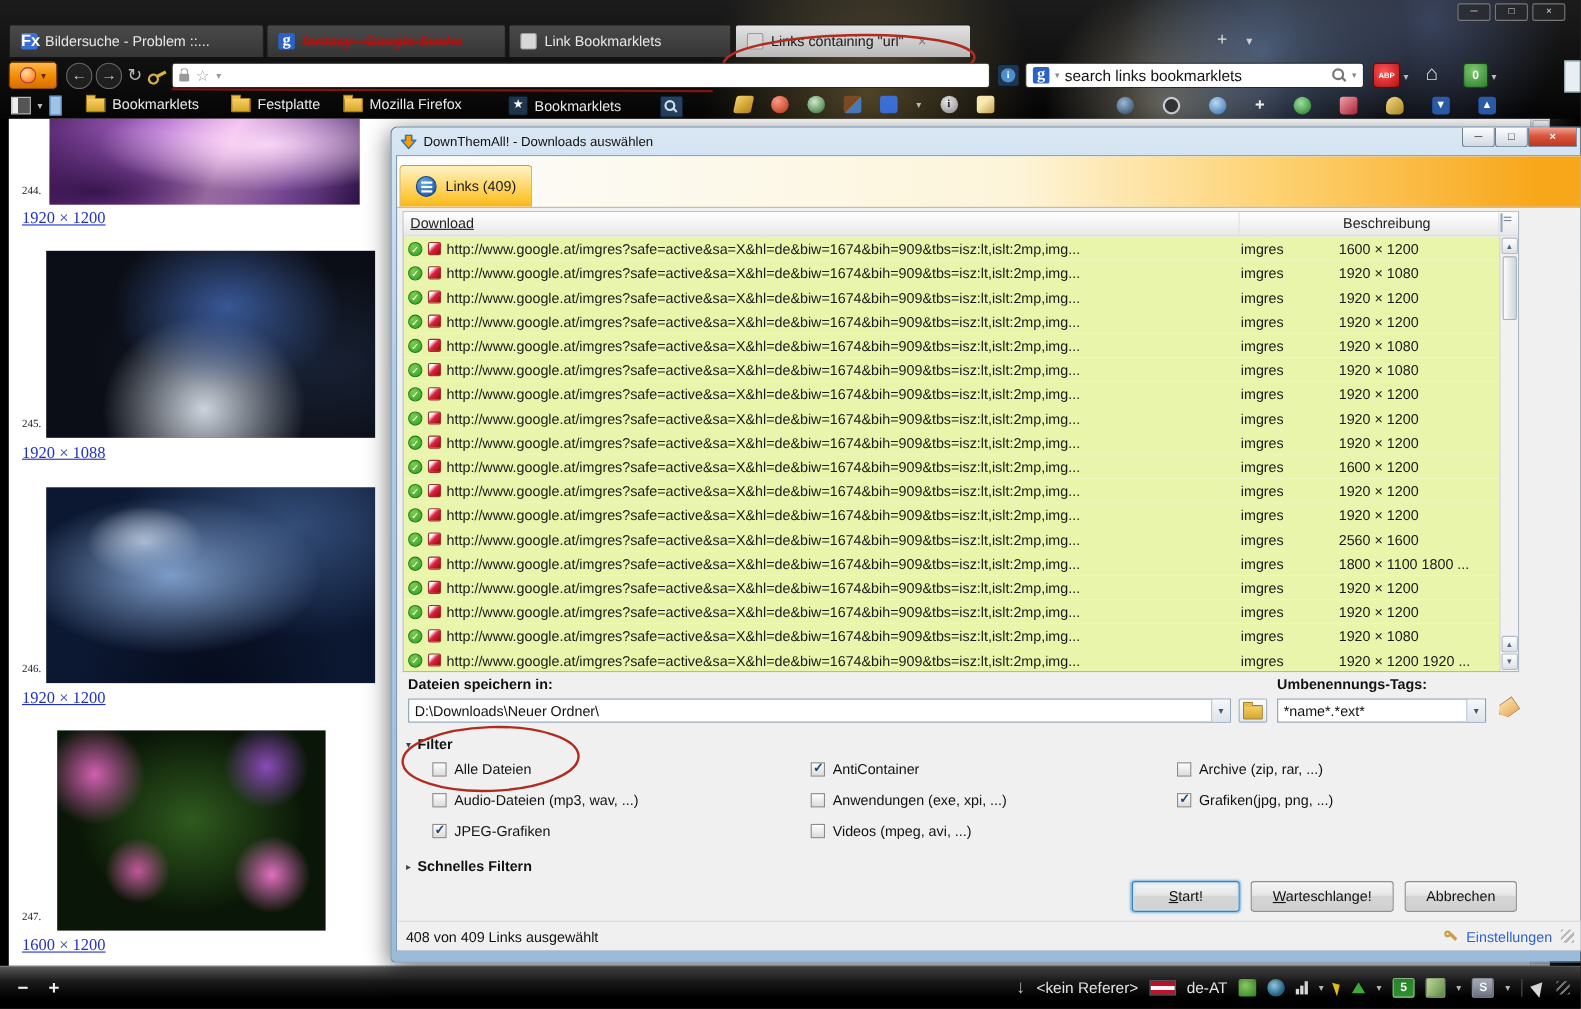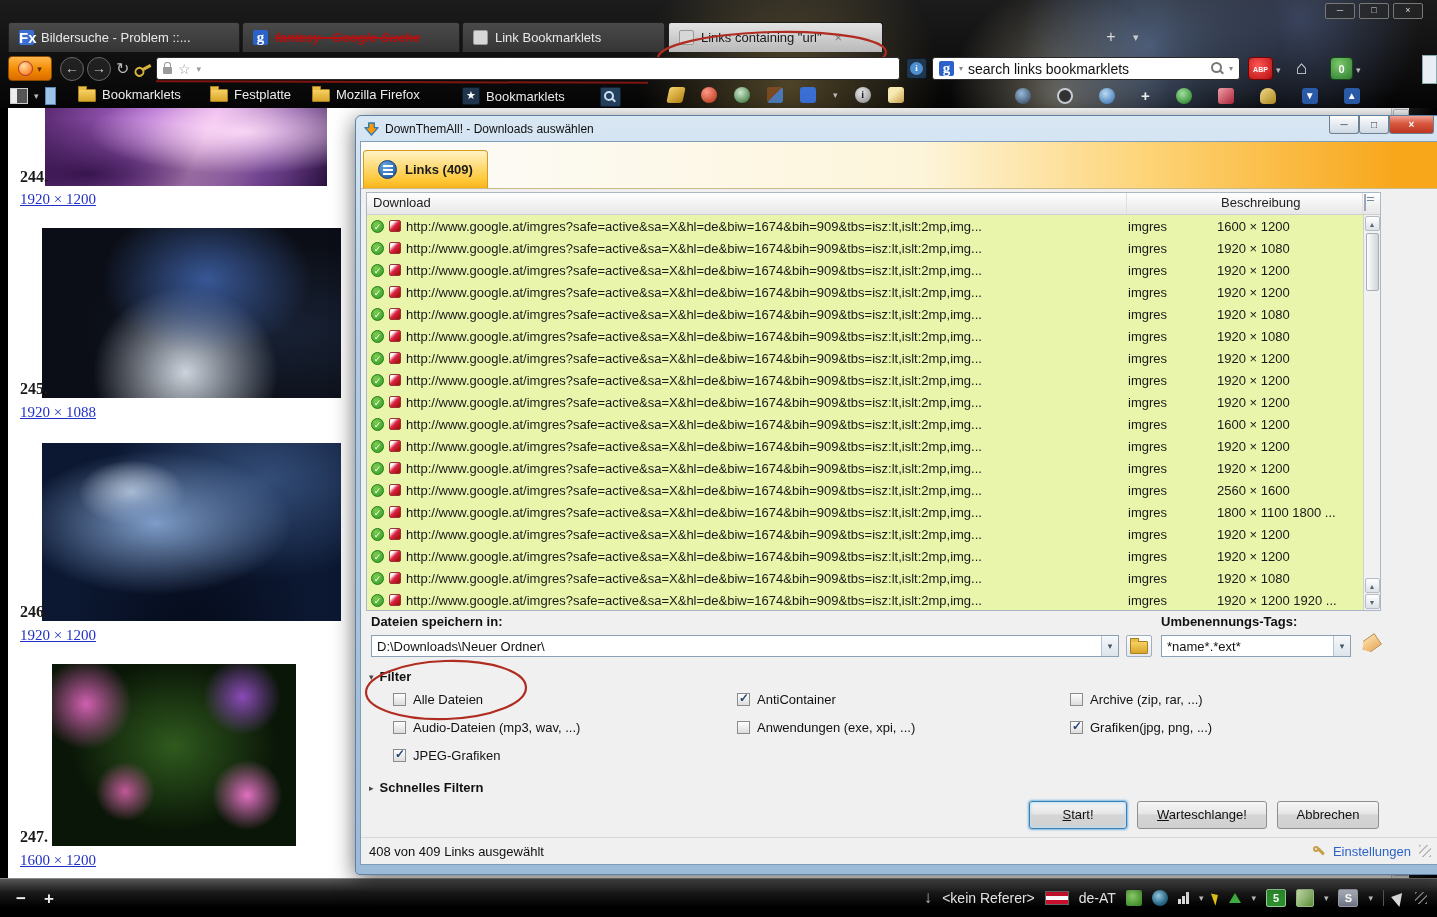--- a/index.html
+++ b/index.html
@@ -88,21 +88,21 @@
             line-height:15px;text-align:center;border-radius:2px;}
   .boxmag{width:19px;height:18px;background:#24415e;border:1px solid #102030;border-radius:2px;position:relative;}
   .boxmag:before{content:'';position:absolute;width:6px;height:6px;border:2px solid #cfe2f3;border-radius:50%;left:3px;top:3px;}
   .boxmag:after{content:'';position:absolute;width:5px;height:2px;background:#cfe2f3;transform:rotate(45deg);left:10px;top:11px;}
   .xicon{width:16px;height:16px;border-radius:3px;flex:0 0 auto;}
   .icoflex{position:absolute;top:3px;display:flex;align-items:center;gap:17px;}
   
   #content{position:absolute;left:8px;top:108px;width:1383px;height:770px;background:#fff;}
   #results{position:absolute;left:0;top:108px;width:356px;height:770px;z-index:1;}
   .thumb{position:absolute;}
-  .num{position:absolute;font-family:"Liberation Serif",serif;font-size:16px;color:#1a1a1a;font-weight:bold;}
+  .num{position:absolute;font-family:"Liberation Serif",serif;font-size:10px;color:#1a1a1a;}
   .size{position:absolute;font-family:"Liberation Serif",serif;font-size:15px;color:#2230c8;text-decoration:underline;}
   .t0{left:45px;top:0;width:282px;height:78px;}
   .n0{left:20px;top:60px;}  .s0{left:20px;top:83px;}
   .t1{left:42px;top:120px;width:299px;height:170px;}
   .n1{left:20px;top:272px;}  .s1{left:20px;top:296px;}
   .t2{left:42px;top:335px;width:299px;height:178px;}
   .n2{left:20px;top:495px;}  .s2{left:20px;top:519px;}
   .t3{left:52px;top:556px;width:244px;height:182px;}
   .n3{left:20px;top:720px;}  .s3{left:20px;top:744px;}
   .g0{background:radial-gradient(ellipse at 70% 30%,rgba(255,222,250,.9),transparent 55%),
@@ -137,38 +137,38 @@
   .dbtn{width:30px;height:18px;background:linear-gradient(#fdfdfe,#cfd9e4);border:1px solid #6e7f90;border-top:none;
         color:#333;font-size:10px;line-height:17px;text-align:center;border-radius:0 0 3px 3px;box-sizing:border-box;}
   .dbtn.close{width:45px;background:linear-gradient(#f2a394,#d8573d 45%,#bd3620);color:#fff;font-weight:bold;}
   #dlg-content{position:absolute;left:4px;right:4px;top:25px;bottom:9px;background:#f0f0f0;
         border:1px solid #7f9db9;overflow:hidden;}
   #tabstrip{position:absolute;left:0;right:0;top:0;height:46px;border-bottom:1px solid #c9b888;
         background:linear-gradient(90deg,#fcfcfc,#fdf5da 52%,#fdd272 74%,#f8a71b 96%);}
   .dtab{position:absolute;top:8px;height:38px;display:flex;align-items:center;gap:8px;padding:0 14px;
         font-size:13px;box-sizing:border-box;color:#1a1a1a;}
   .dtab.active{left:2px;background:linear-gradient(#fff3c4,#fdc635 80%,#f8b31e);border:1px solid #d79c1d;
-        border-bottom:none;border-radius:4px 4px 0 0;font-weight:bold;}
+        border-bottom:none;border-radius:4px 4px 0 0;font-weight:normal;}
   .dtab.idle{left:129px;}
   .tabicon{width:19px;height:19px;border-radius:50%;border:1px solid #16407c;position:relative;flex:0 0 auto;
         background:radial-gradient(circle at 35% 30%,#6aaae0,#2a64b0 70%,#1a4a8c);box-sizing:border-box;}
   .tabicon.links:before{content:'';position:absolute;left:4px;top:4px;width:10px;height:2px;background:#fff;
         box-shadow:0 4px 0 #fff,0 8px 0 #fff;}
   .tabicon.media:before{content:'';position:absolute;left:4px;top:4px;width:4px;height:4px;background:#fff;
         box-shadow:7px 0 0 #fff,0 7px 0 #fff,7px 7px 0 #fff;}
   #dlogo{position:absolute;right:12px;top:2px;display:flex;align-items:center;gap:8px;}
   #dlogo .lt{font-size:27px;font-weight:bold;font-style:italic;letter-spacing:1px;}
   .lt1,.lt3{color:#16162c;} .lt2{color:#4fa8dc;}
   
   #dtable{position:absolute;left:5px;top:50px;width:1015px;height:419px;background:#fff;
           border:1px solid #aab8c6;box-sizing:border-box;display:flex;flex-direction:column;}
   #thead{display:flex;height:22px;background:linear-gradient(#ffffff,#e7e7e7);border-bottom:1px solid #cfcfcf;
          font-size:13px;color:#222;box-sizing:border-box;flex:0 0 auto;}
   .th{padding:2px 6px;border-right:1px solid #e0e0e0;box-sizing:border-box;white-space:nowrap;overflow:hidden;}
-  .th.dl{flex:1;} .th.src{width:88px;margin-top:42px;} .th.desc{width:148px;}
+  .th.dl{flex:1;text-decoration:underline;} .th.src{width:88px;margin-top:42px;} .th.desc{width:148px;}
   .th.pick{width:17px;padding:2px 1px;border-right:none;}
   .pickicon{width:13px;height:12px;border:1px solid #98a8b8;background:#fff;margin:1px auto;position:relative;box-sizing:border-box;}
   .pickicon:before{content:'';position:absolute;left:2px;top:2px;width:7px;height:1px;background:#789;box-shadow:0 3px 0 #789;}
   #tbody{flex:1;display:flex;overflow:hidden;}
   #rows{flex:1;overflow:hidden;}
   .trow{display:flex;align-items:center;height:22px;background:#e9f5ab;font-size:13px;color:#191919;
         gap:5px;padding-left:4px;box-sizing:border-box;}
   .c-url{flex:1;white-space:nowrap;overflow:hidden;}
   .c-src{width:84px;flex:0 0 auto;white-space:nowrap;}
   .c-desc{width:146px;flex:0 0 auto;white-space:nowrap;overflow:hidden;}
@@ -587,20 +587,24 @@
             <span class="cb"></span>
             <span>Anwendungen (exe, xpi, ...)</span>
           </label>
           <label class="fcb">
             <span class="cb on"></span>
             <span>Grafiken(jpg, png, ...)</span>
           </label>
           <label class="fcb">
             <span class="cb on"></span>
             <span>JPEG-Grafiken</span>
+          </label>
+          <label class="fcb">
+            <span class="cb"></span>
+            <span>Videos (mpeg, avi, ...)</span>
           </label>
         </div>
       <div id="quick">
         <span class="tri">▸</span>
         <span>Schnelles Filtern</span>
       </div>
       <svg class="annot" style="left:0;top:514px;" width="175" height="70">
         <ellipse cx="85" cy="34" rx="80" ry="29" fill="none" stroke="#b02c20" stroke-width="2.2" transform="rotate(-2 85 34)"></ellipse>
       </svg>
 

